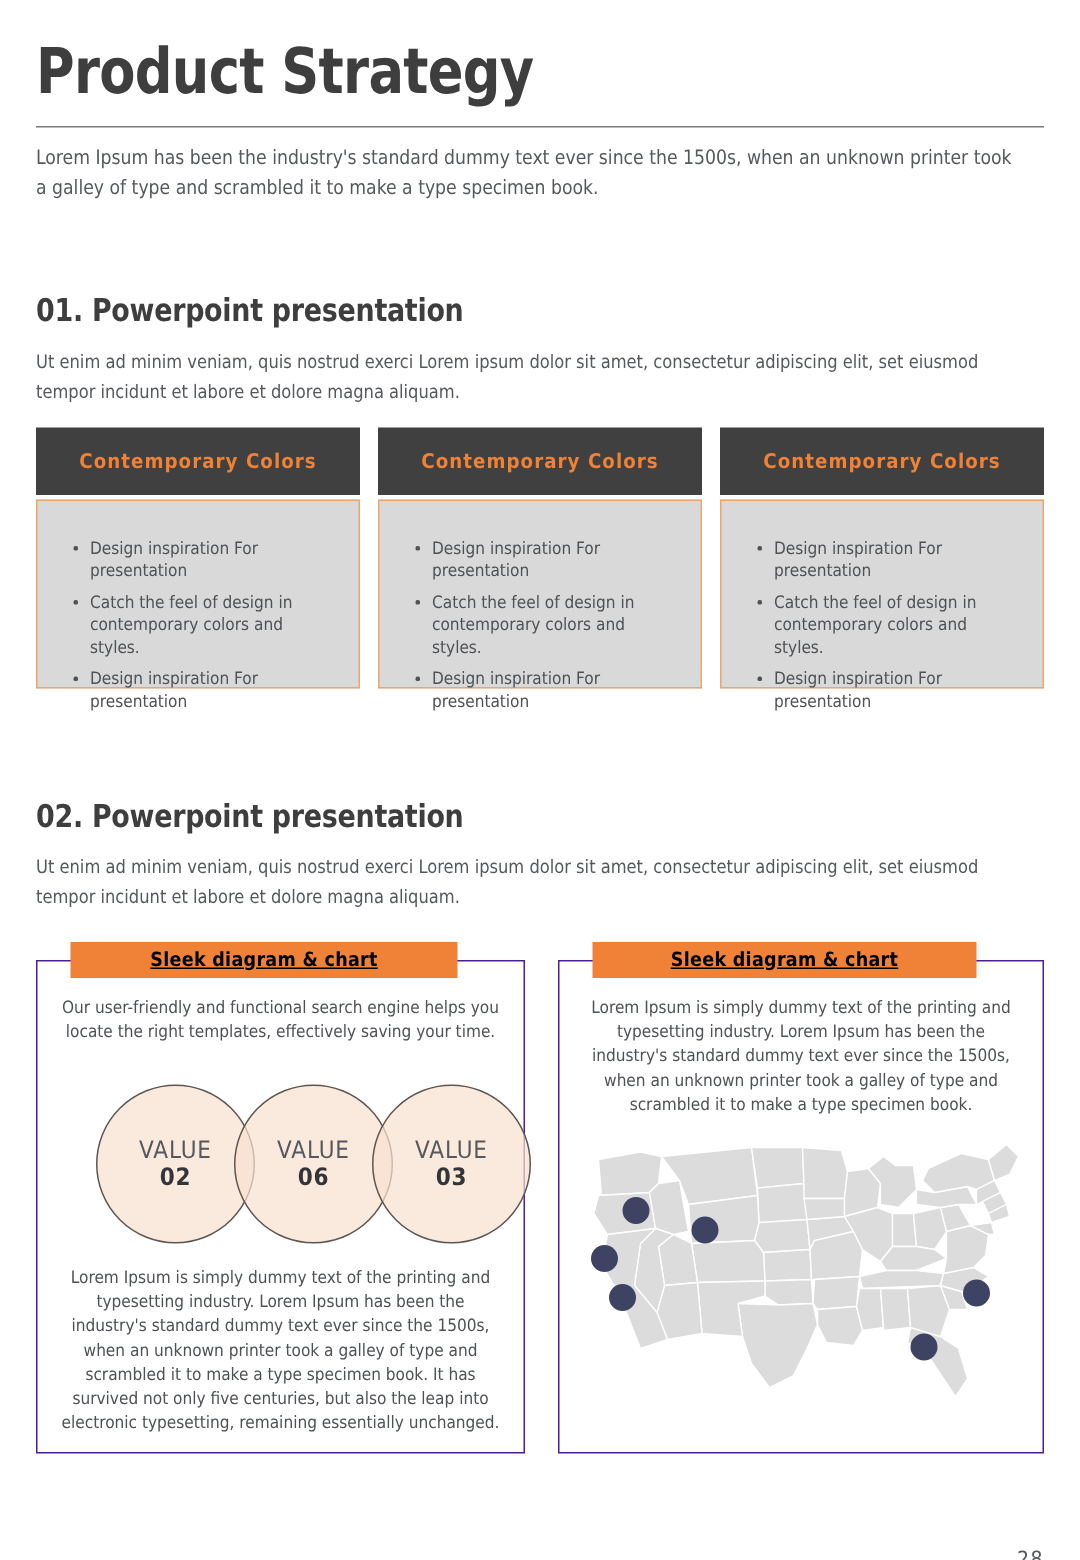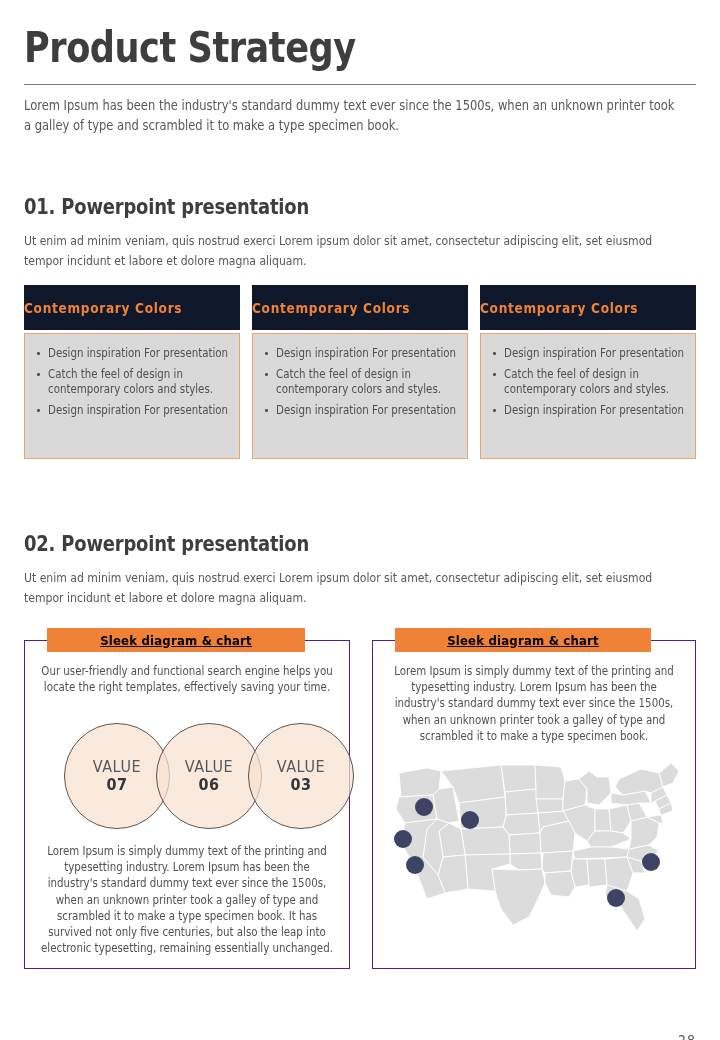--- a/index.html
+++ b/index.html
@@ -94,41 +94,41 @@
   .card {
     position: absolute;
     top: 0;
     width: 216px;
   }
   .card:nth-child(1) { left: 0px; }
   .card:nth-child(2) { left: 228px; }
   .card:nth-child(3) { left: 456px; }
   .card-head {
     height: 45px;
-    background: #0f172a;
+    background: #404040;
     display: flex;
     align-items: center;
-    justify-content: flex-start;
+    justify-content: center;
   }
   .card-head-label {
     color: #ef8236;
     font-size: 13.5px;
     font-weight: bold;
     letter-spacing: 0.7px;
   }
   .card-body {
     margin-top: 3px;
     height: 126px;
     background: #d9d9d9;
     border: 1px solid #eaa76d;
     box-sizing: border-box;
     padding: 12px 10px 10px 10px;
   }
   .card-list {
-    margin: 0;
+    margin: 12px;
     padding: 0;
     list-style: none;
   }
   .card-list li {
     position: relative;
     padding-left: 13px;
     font-size: 11.4px;
     line-height: 1.32;
     color: #4e5155;
     margin-bottom: 6px;
@@ -305,21 +305,21 @@
   <div class="section-body" id="sec2-body">Ut enim ad minim veniam, quis nostrud exerci  Lorem ipsum dolor sit amet, consectetur adipiscing elit, set eiusmod tempor incidunt et labore et dolore magna aliquam.</div>
 
   <div class="panel" id="panel-left">
     <div class="panel-inner" style="top:22px;">
       <div class="panel-para">Our user-friendly and functional search engine helps you locate the right templates, effectively saving your time.</div>
     </div>
 
     <div class="venn" style="top:82px;">
       <div class="circle" id="circle-1">
         <span class="cap">VALUE</span>
-        <span class="num">07</span>
+        <span class="num">02</span>
       </div>
       <div class="circle" id="circle-2">
         <span class="cap">VALUE</span>
         <span class="num">06</span>
       </div>
       <div class="circle" id="circle-3">
         <span class="cap">VALUE</span>
         <span class="num">03</span>
       </div>
     </div>

